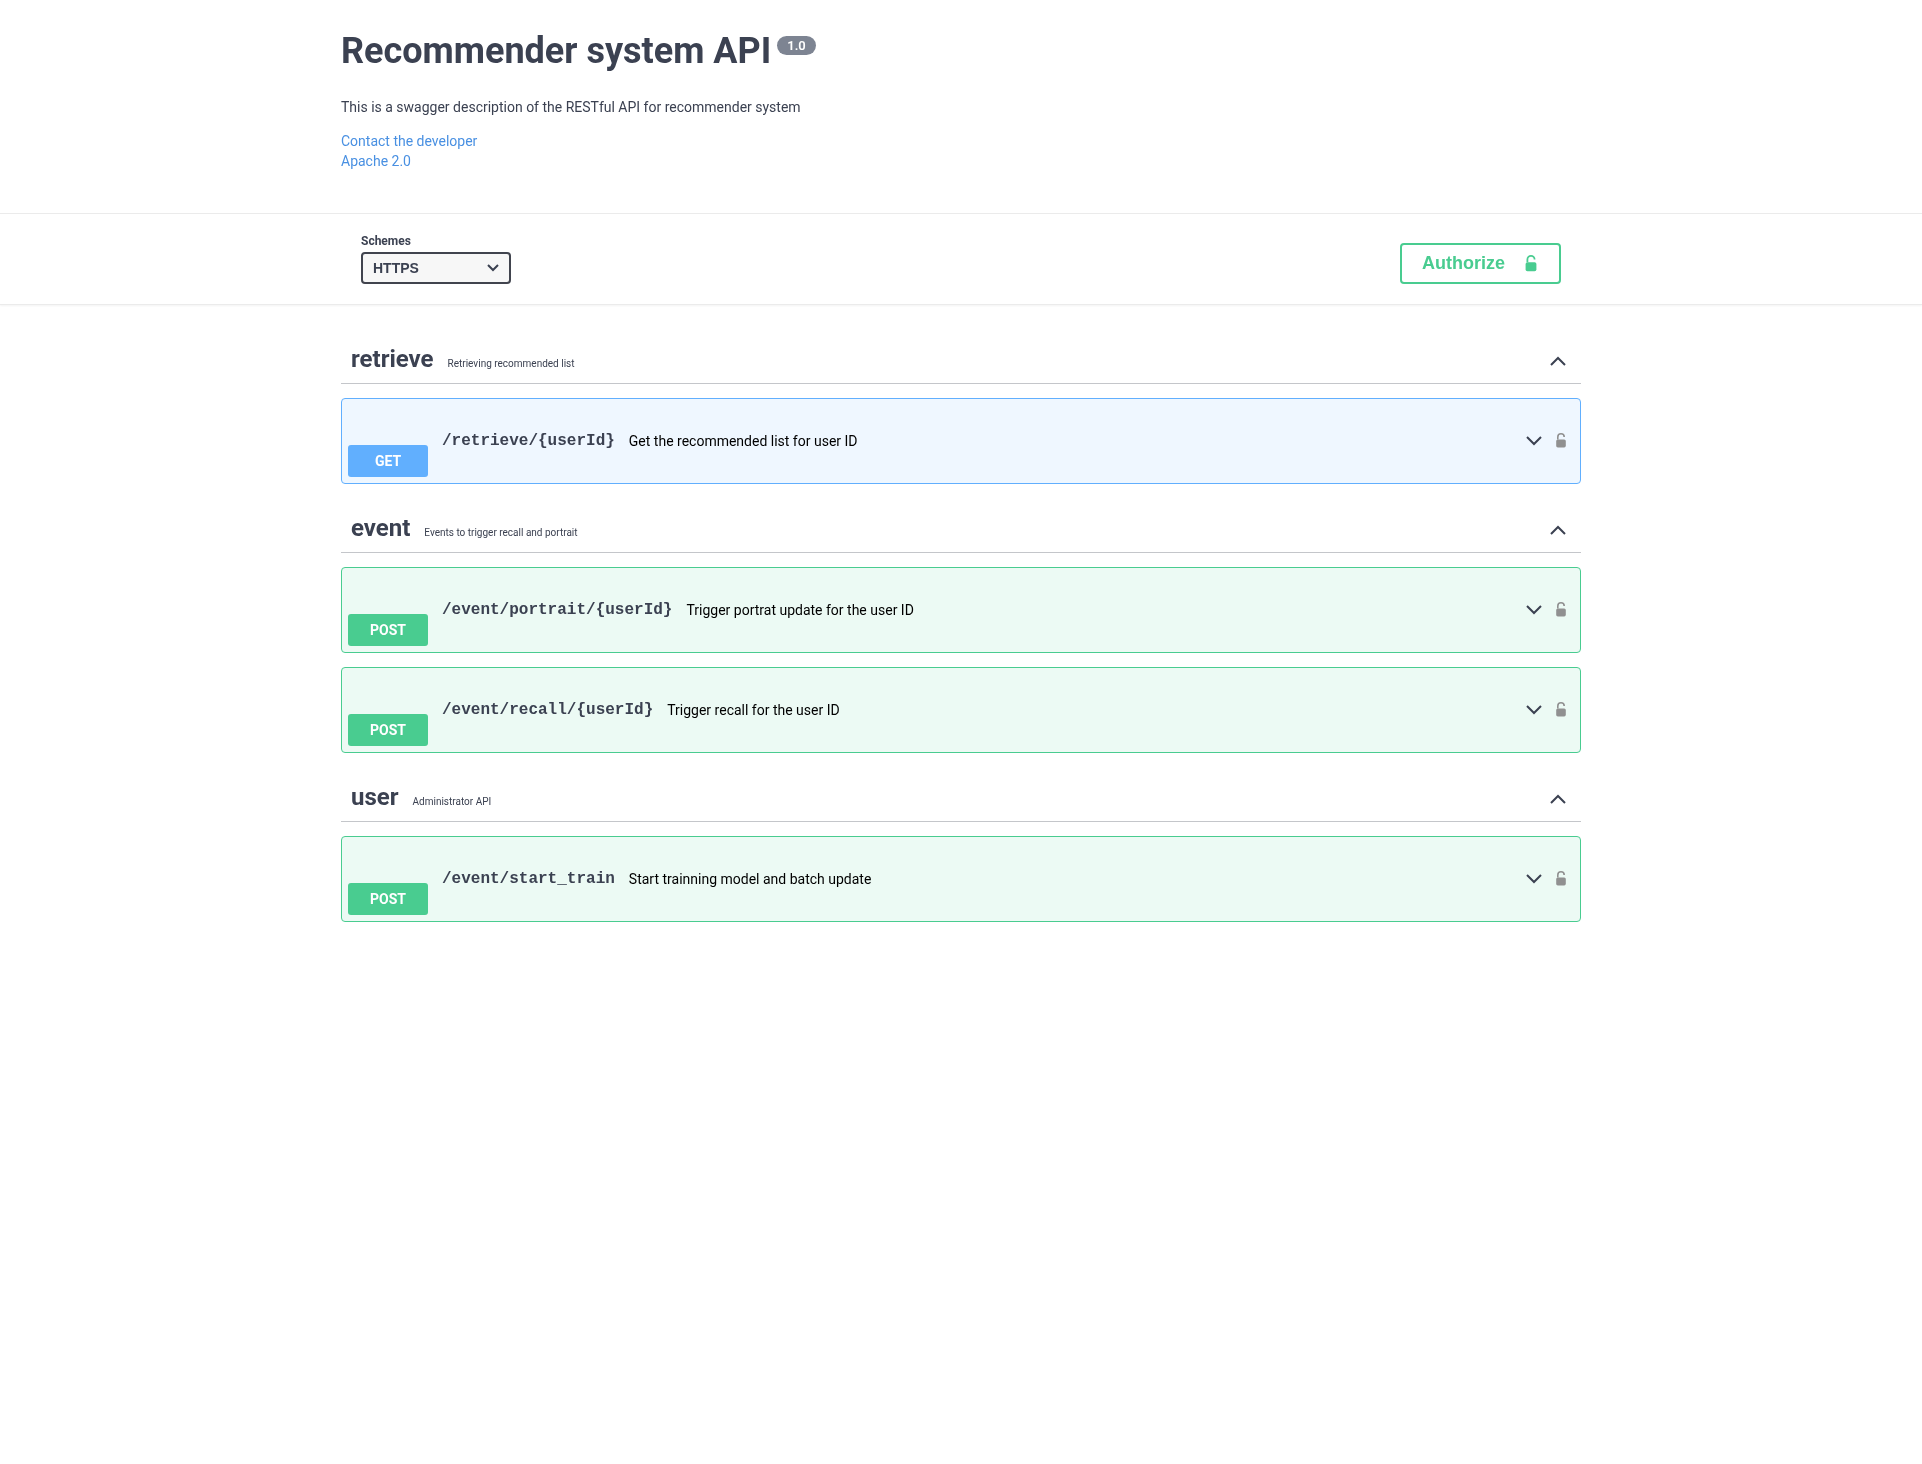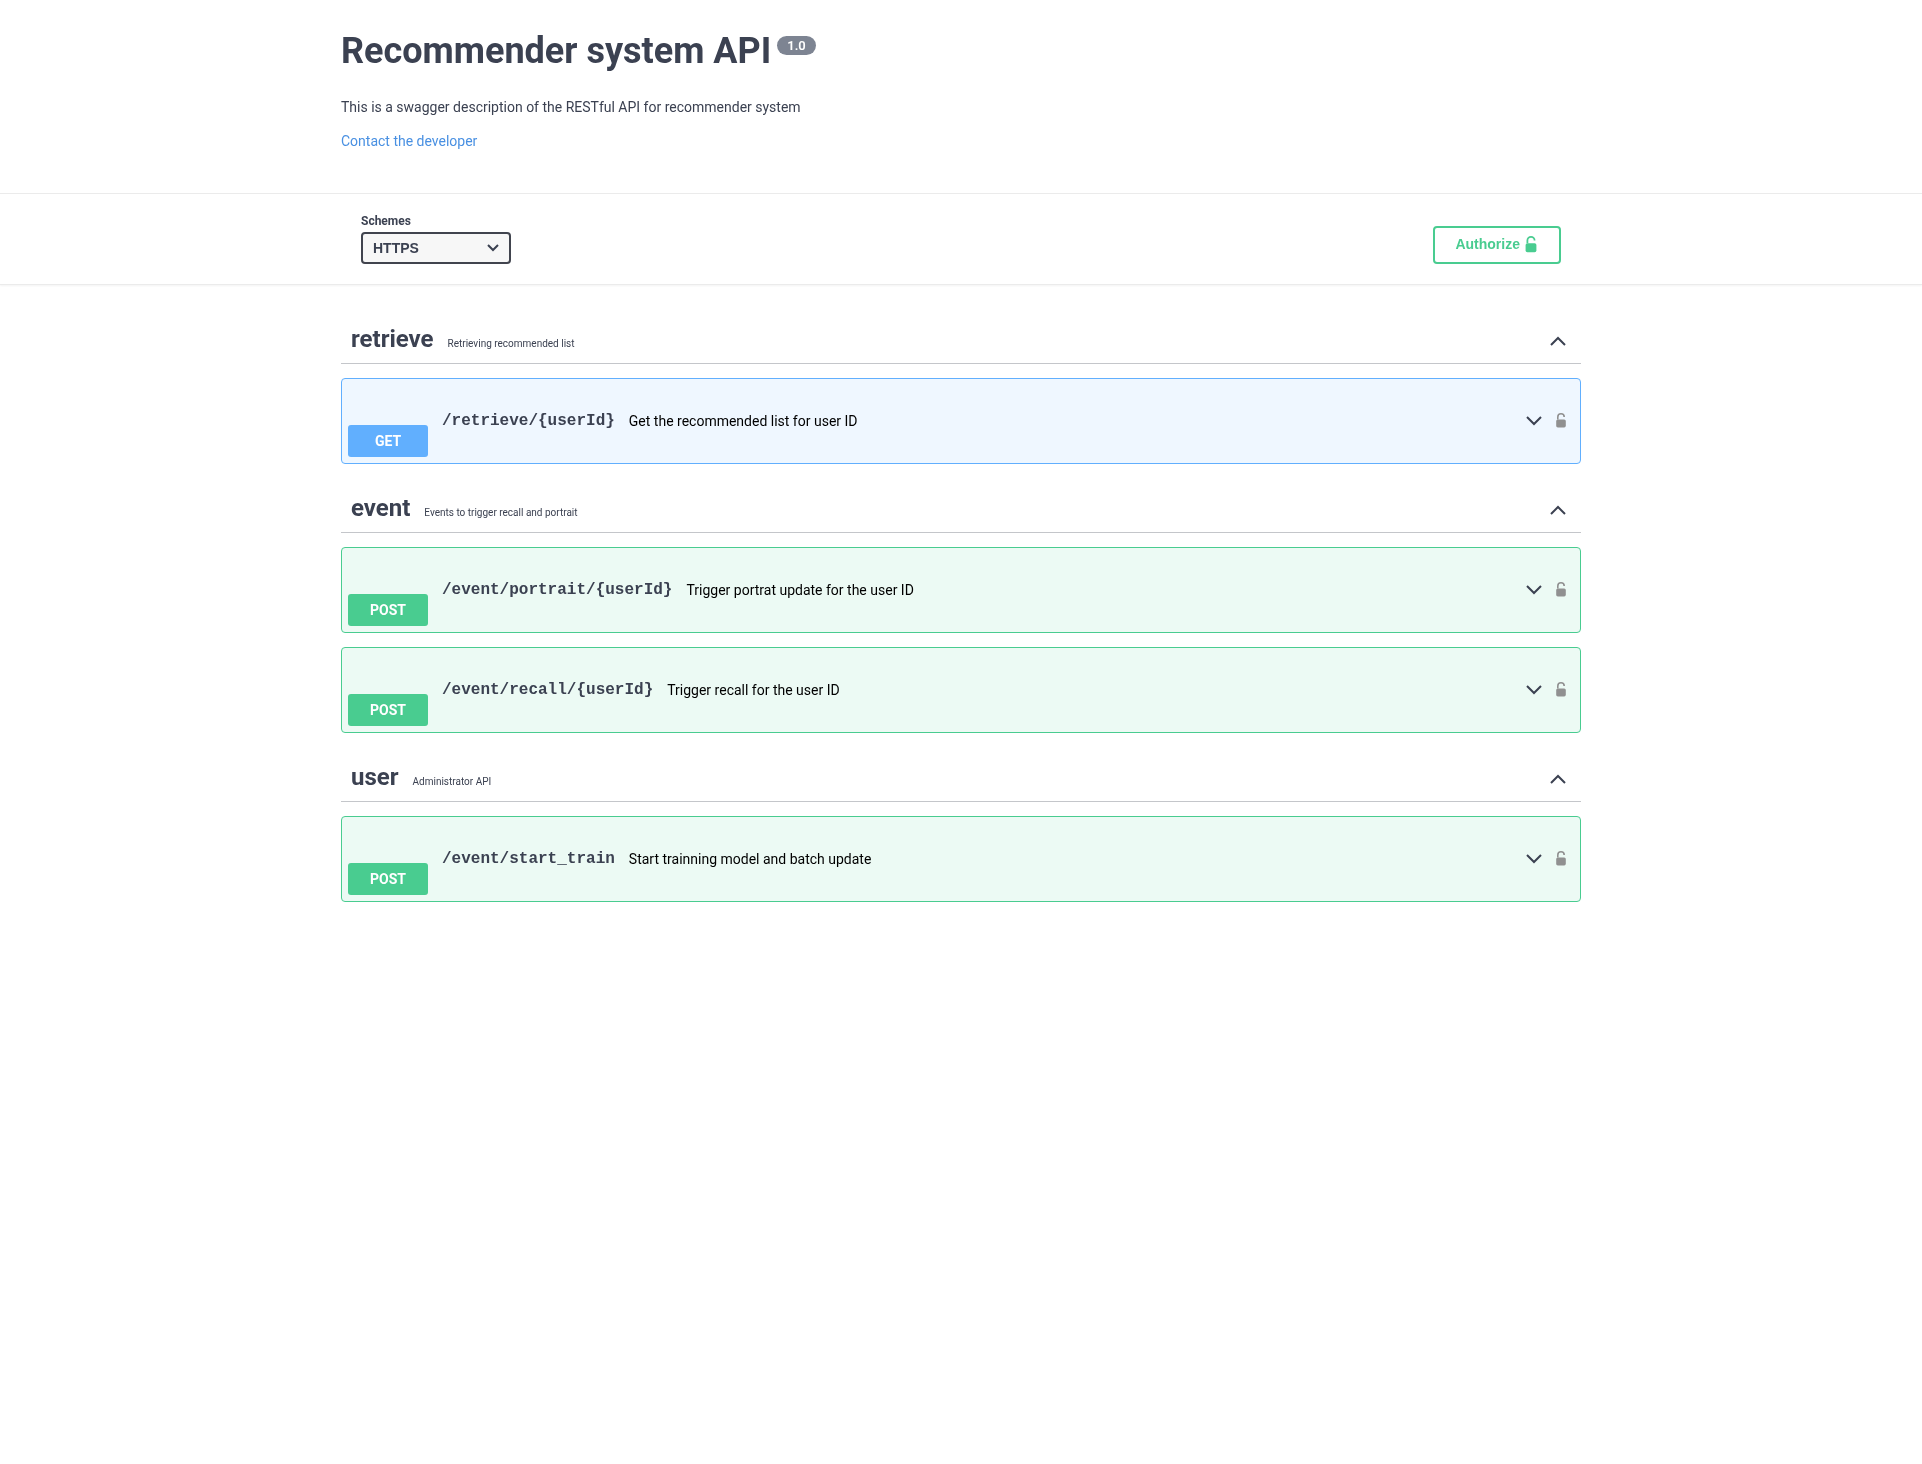--- a/index.html
+++ b/index.html
@@ -91,27 +91,28 @@
   }
   .scheme-select-wrap .chev {
     position: absolute;
     right: 12px;
     top: 50%;
     transform: translateY(-50%);
     pointer-events: none;
   }
   .authorize-btn {
     display: inline-flex;
-    gap: 3px;
+    align-items: center;
+    gap: 18px;
     border: 2px solid #49cc90;
     color: #49cc90;
     background: #fff;
     border-radius: 4px;
     padding: 8px 20px;
-    font-size: 14px;
+    font-size: 18px;
     font-weight: 700;
     cursor: pointer;
   }
   .authorize-btn svg { flex-shrink: 0; }
 
   .tags-section { padding: 30px 0 60px; }
 
   .tag-block { margin-bottom: 20px; }
   .tag-header {
     display: flex;
@@ -196,20 +197,21 @@
 <body>
 
 <div class="wrapper header-section">
   <div class="title-row">
     <h1 class="api-title">Recommender system API</h1>
     <span class="version-badge">1.0</span>
   </div>
   <p class="description">This is a swagger description of the RESTful API for recommender system</p>
   <div class="links">
     <a href="#">Contact the developer</a>
+    <a href="#">Apache 2.0</a>
   </div>
 </div>
 
 <div class="schemes-bar">
   <div class="wrapper schemes-inner">
     <div>
       <div class="schemes-label">Schemes</div>
       <div class="scheme-select-wrap">
         <select class="scheme-select">
           <option>HTTPS</option>

